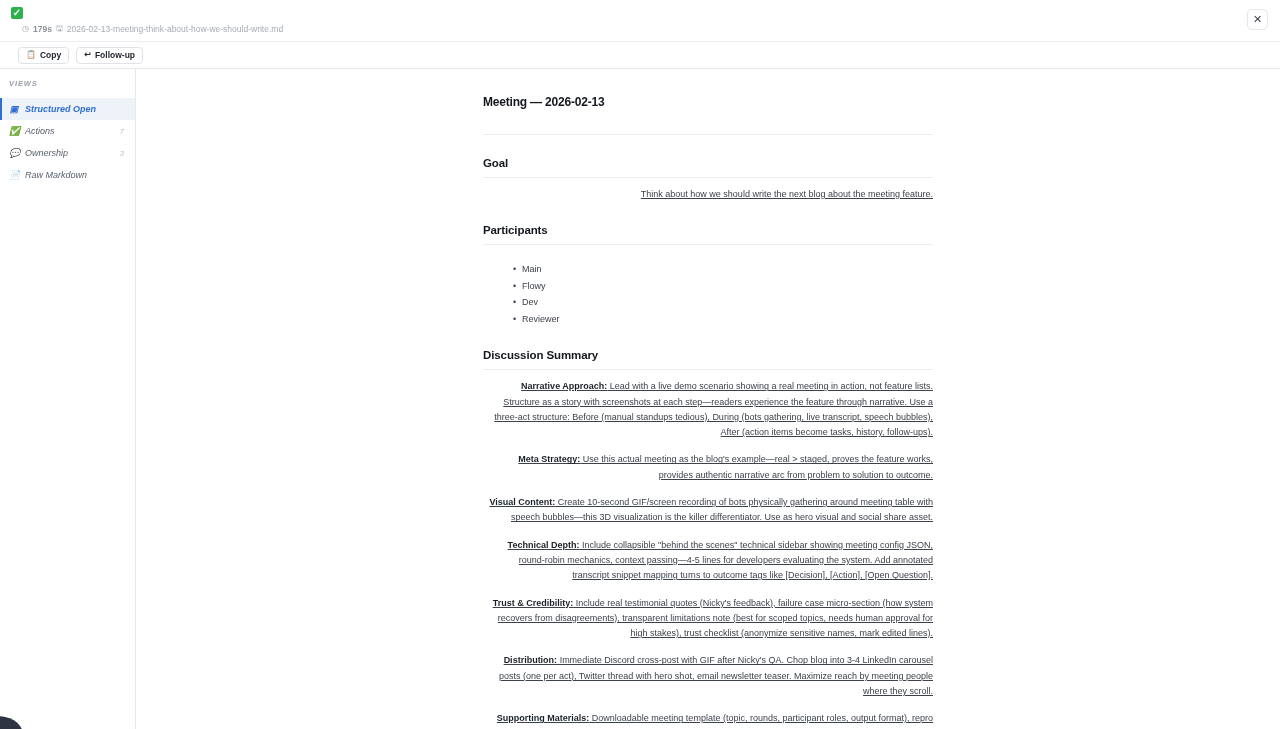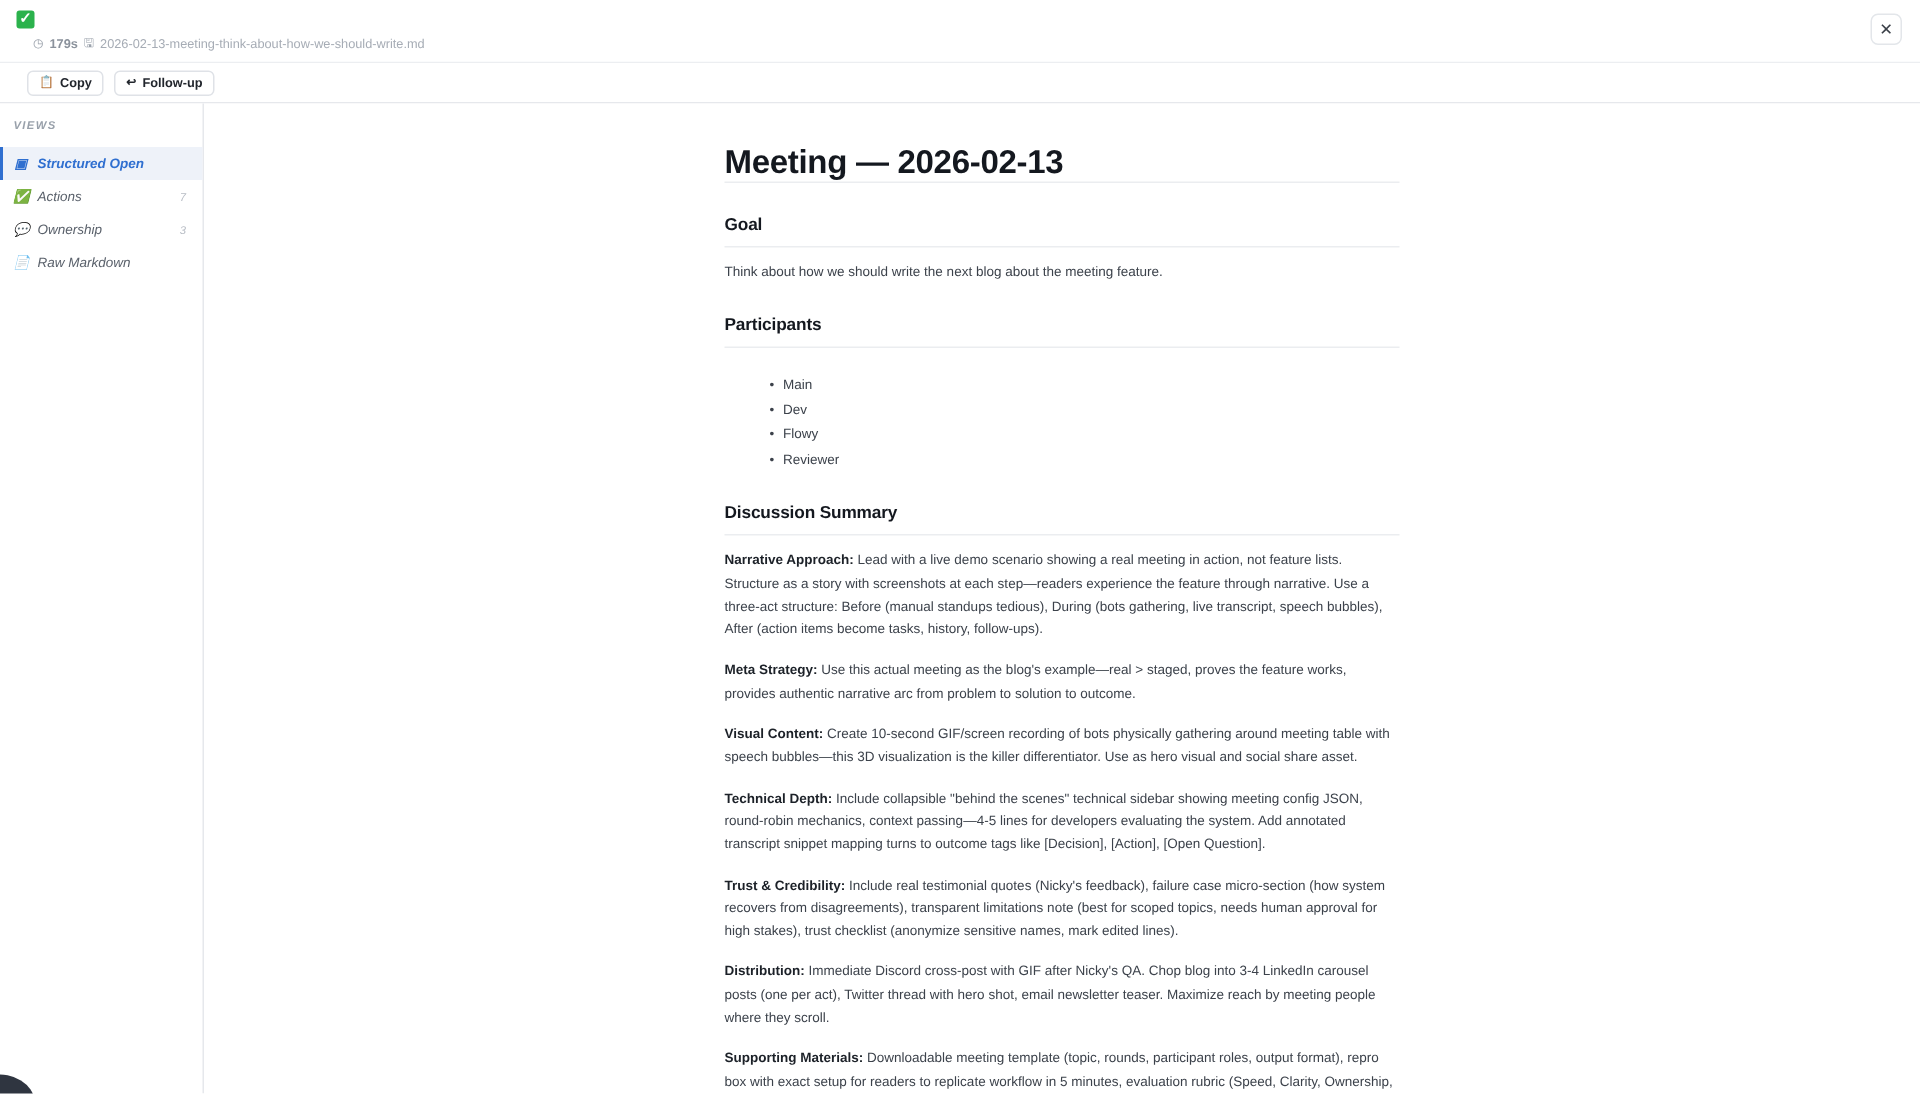--- a/index.html
+++ b/index.html
@@ -183,43 +183,44 @@
     background: #ffffff;
     position: relative;
   }
   .doc {
     width: 450px;
     margin: 0 auto;
     padding: 26px 0 0 0;
     color: #2b3037;
   }
   .doc h1 {
-    font-size: 22px;
+    font-size: 12px;
     font-weight: bold;
     color: #14181f;
     margin: 0 0 10px 0;
     letter-spacing: -0.2px;
     border-bottom: 1px solid #ebedf0;
-    padding-bottom: 0;
+    padding-bottom: 25px;
   }
   .doc h2 {
     font-size: 11.5px;
     font-weight: bold;
     color: #14181f;
     margin: 22px 0 9px 0;
     letter-spacing: -0.1px;
     border-bottom: 1px solid #ebedf0;
     padding-bottom: 8px;
   }
   .doc p {
     font-size: 9px;
     line-height: 15.3px;
     color: #3c424b;
     margin: 0 0 12px 0;
-    text-align: left;
+    text-align: right;
+    text-decoration: underline;
   }
   .doc ul {
     margin: 16px;
     padding: 0 0 0 14px;
     list-style: none;
   }
   .doc li {
     font-size: 9px;
     line-height: 16.5px;
     color: #3c424b;
@@ -307,22 +308,22 @@
     <div class="content">
       <div class="doc">
         <h1>Meeting — 2026-02-13</h1>
 
         <h2>Goal</h2>
         <p>Think about how we should write the next blog about the meeting feature.</p>
 
         <h2>Participants</h2>
         <ul id="participants-list">
             <li>Main</li>
+            <li>Flowy</li>
             <li>Dev</li>
-            <li>Flowy</li>
             <li>Reviewer</li>
           </ul>
 
         <h2>Discussion Summary</h2>
         <div id="discussion-list">
             <p><b>Narrative Approach:</b><span> Lead with a live demo scenario showing a real meeting in action, not feature lists. Structure as a story with screenshots at each step—readers experience the feature through narrative. Use a three-act structure: Before (manual standups tedious), During (bots gathering, live transcript, speech bubbles), After (action items become tasks, history, follow-ups).</span></p>
             <p><b>Meta Strategy:</b><span> Use this actual meeting as the blog's example—real &gt; staged, proves the feature works, provides authentic narrative arc from problem to solution to outcome.</span></p>
             <p><b>Visual Content:</b><span> Create 10-second GIF/screen recording of bots physically gathering around meeting table with speech bubbles—this 3D visualization is the killer differentiator. Use as hero visual and social share asset.</span></p>
             <p><b>Technical Depth:</b><span> Include collapsible "behind the scenes" technical sidebar showing meeting config JSON, round-robin mechanics, context passing—4-5 lines for developers evaluating the system. Add annotated transcript snippet mapping turns to outcome tags like [Decision], [Action], [Open Question].</span></p>
             <p><b>Trust &amp; Credibility:</b><span> Include real testimonial quotes (Nicky's feedback), failure case micro-section (how system recovers from disagreements), transparent limitations note (best for scoped topics, needs human approval for high stakes), trust checklist (anonymize sensitive names, mark edited lines).</span></p>

